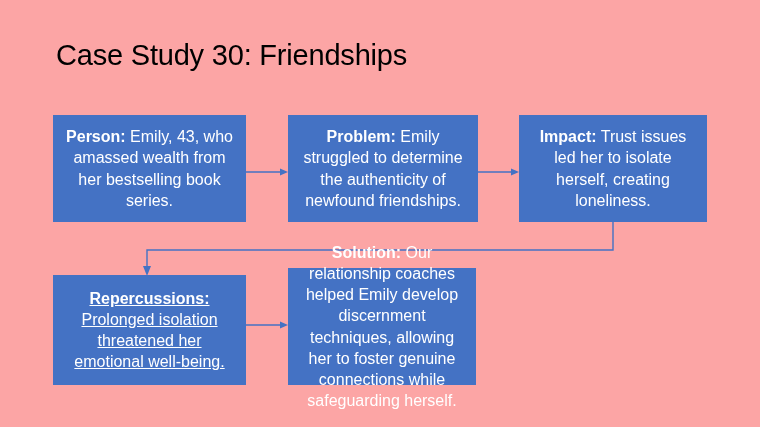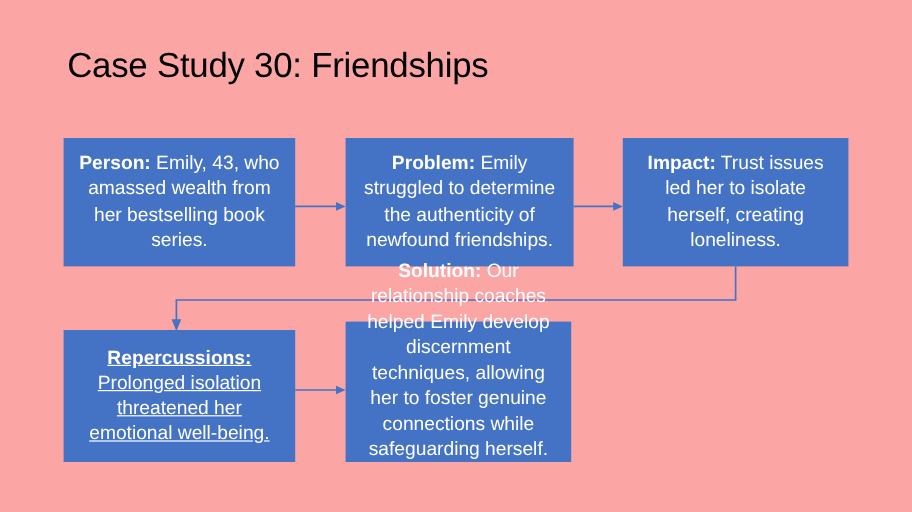--- a/index.html
+++ b/index.html
@@ -48,21 +48,21 @@
   }
   .flow-box .box-text b {
     font-weight: 700;
   }
   
   #box-person       { left: 53px;  top: 115px; width: 193px; height: 107px; }
   #box-problem      { left: 288px; top: 115px; width: 190px; height: 107px; }
   #box-impact       { left: 519px; top: 115px; width: 188px; height: 107px; }
   
   #box-repercussions{ left: 53px;  top: 275px; width: 193px; height: 110px; text-decoration: underline; }
-  #box-solution     { left: 288px; top: 268px; width: 188px; height: 117px; align-items: flex-end; }
+  #box-solution     { left: 288px; top: 268px; width: 188px; height: 117px; }
 
   .connector {
     position: absolute;
     pointer-events: none;
   }
   .connector svg { display: block; overflow: visible; }
 </style>
 </head>
 <body>
 

